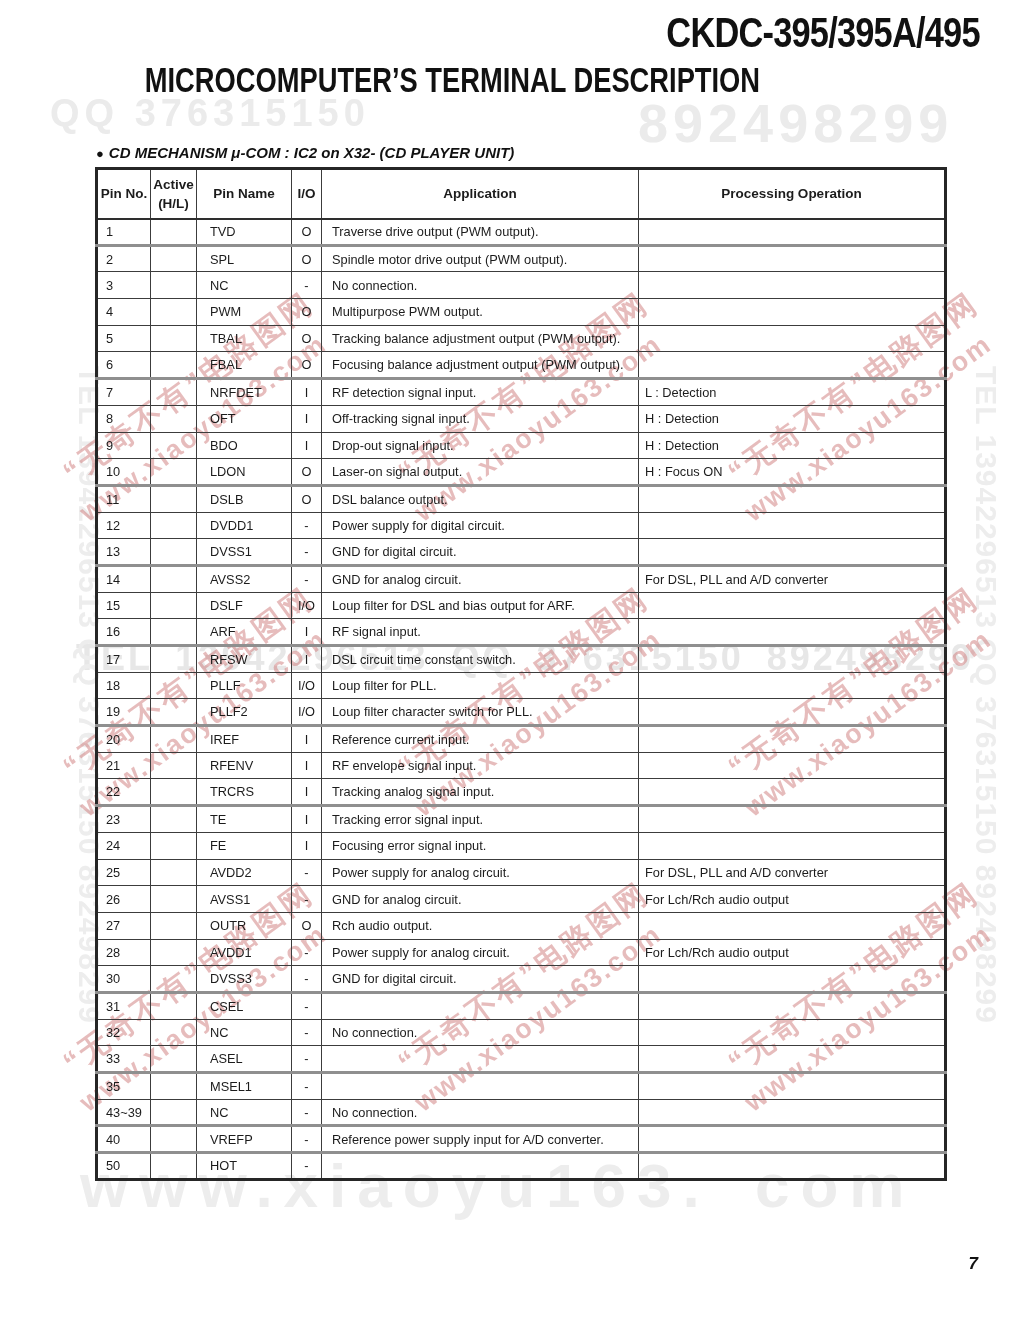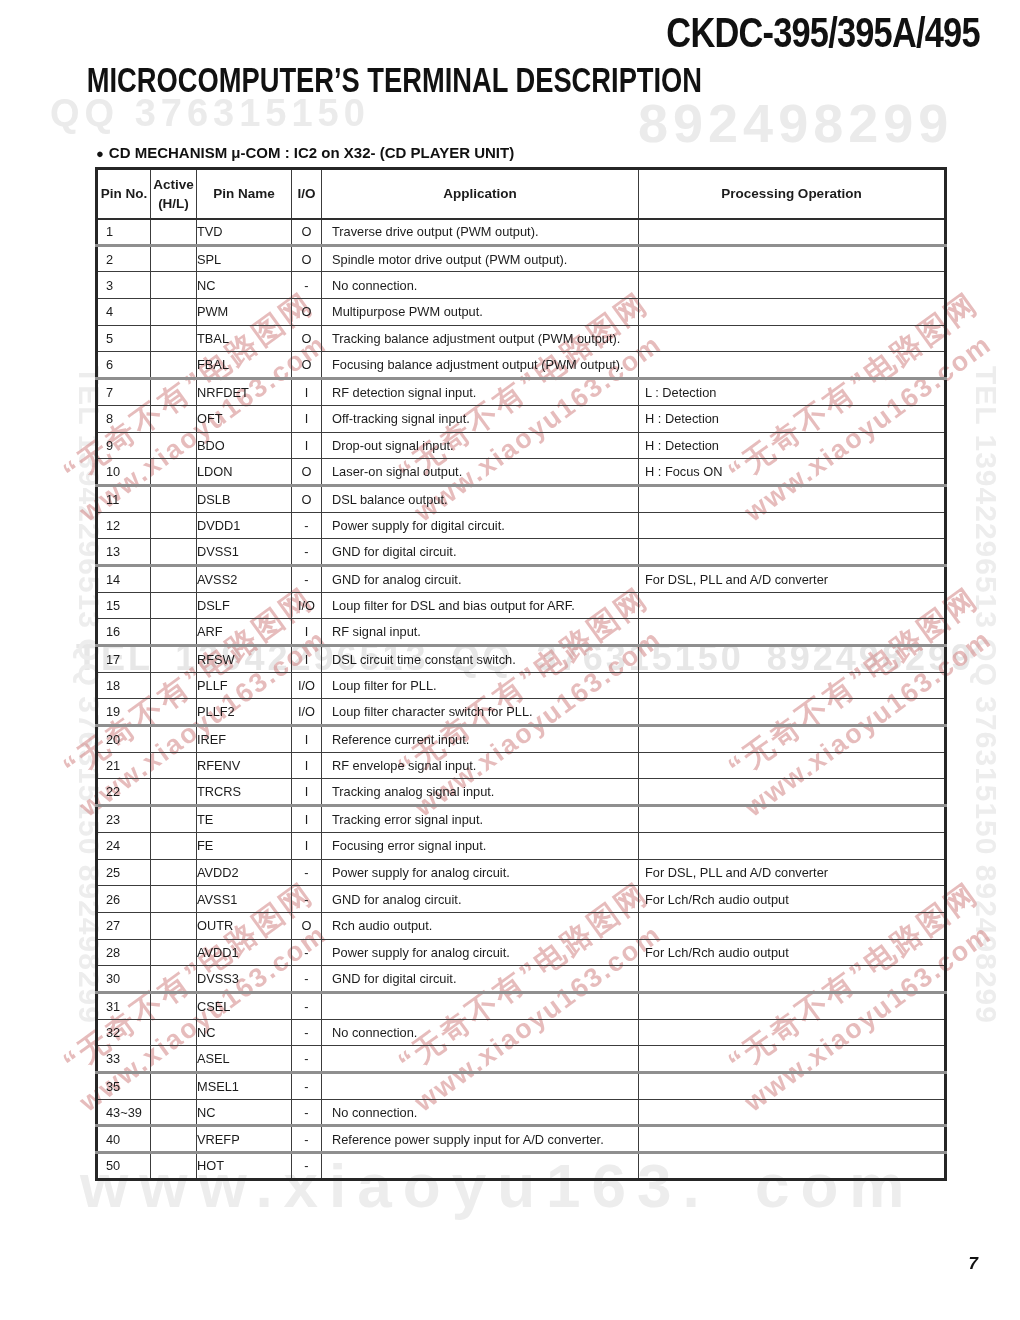--- a/index.html
+++ b/index.html
@@ -29,36 +29,36 @@
   .red-tile .rt1 { font-size:30px; letter-spacing:3px; }
   .red-tile .rt2 { font-size:27px; letter-spacing:2px; margin-top:5px; margin-left:-10px; }
 
   
   .model {
     position:absolute; z-index:1; top:8px; right:40px;
     font-size:43px; font-weight:bold; letter-spacing:-1px;
     transform:scaleX(0.80); transform-origin:100% 50%;
     color:#111;
   }
-  .title-wrap { position:absolute; z-index:1; left:0; width:904px; top:60px; }
+  .title-wrap { position:absolute; z-index:1; left:0; width:904px; top:60px; text-align:center; }
   .title {
     display:inline-block; font-size:35px; font-weight:bold; letter-spacing:0px;
     transform:scaleX(0.78); transform-origin:50% 50%; color:#111;
   }
-  .section { position:absolute; z-index:1; left:96px; top:144px; font-size:15px; font-weight:bold; color:#111; }
+  .section { position:absolute; z-index:1; left:96px; top:144px; font-size:15px; font-weight:bold; color:#111;font-style:italic; }
   .section .bullet { font-size:13px; margin-right:5px; }
 
   .tablewrap { position:absolute; z-index:1; left:95px; top:167px; width:777px; }
   table { width:100%; border-collapse:collapse; table-layout:fixed; border:3px solid #262626; background:transparent; }
   td { border:1px solid #3c3c3c; vertical-align:middle; }
   thead td { height:50px; font-size:13.5px; font-weight:bold; text-align:center; line-height:19px; }
   tbody td { height:26.7px; font-size:12.8px; }
   .c-pin  { padding-left:8px; }
   .c-active { }
-  .c-name { }
+  .c-name { padding-left:13px; }
   .c-io   { text-align:center; padding:0; }
   .c-app  { padding-left:10px; }
   .c-proc { padding-left:6px; }
   tr.sep td { border-top:3px solid #8f8f8f; }
   thead td { border-bottom:2px solid #2e2e2e; }
 
   .pagenum {
     position:absolute; z-index:1; top:1254px; right:42px;
     font-size:17px; font-weight:bold; font-style:italic; color:#111;
   }

